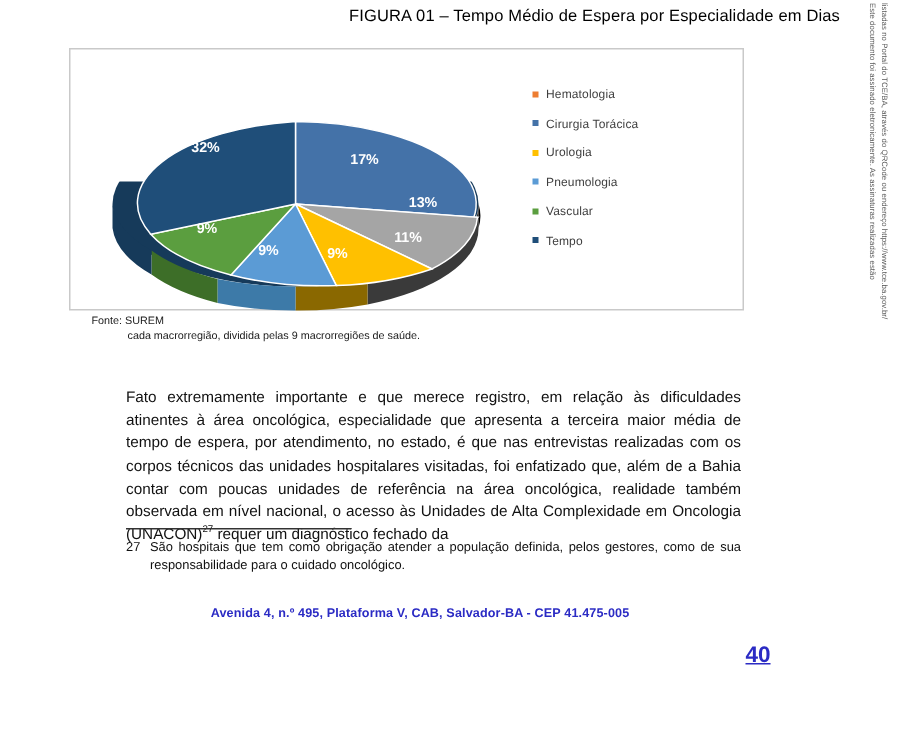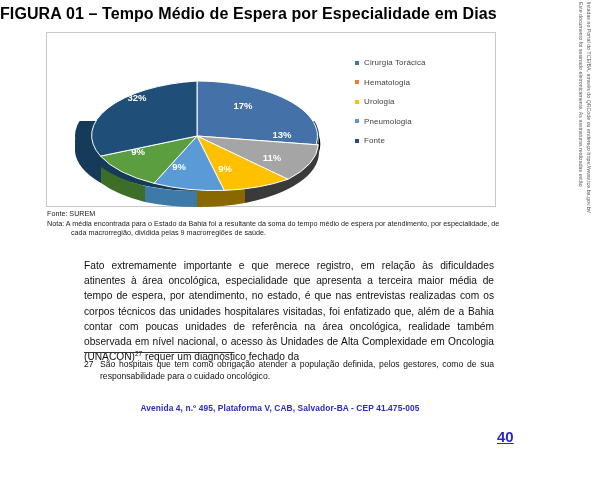--- a/index.html
+++ b/index.html
@@ -15,23 +15,23 @@
     overflow: hidden;
     color: #111111;
   }
 
   
   .fig-title {
     position: absolute;
     left: 0;
     top: 5px;
     width: 560px;
-    text-align: left;
-    font-size: 16px;
-    font-weight: bold;
+    text-align: right;
+    font-size: 11px;
+    font-weight: normal;
     letter-spacing: 0.1px;
     color: #000;
   }
 
   
   .chart-frame {
     position: absolute;
     left: 46px;
     top: 32px;
     width: 450px;
@@ -79,21 +79,21 @@
   .legend-label {
     font-size: 8px;
     color: #3f3f3f;
     white-space: nowrap;
     letter-spacing: 0.1px;
   }
 
   
   .source-block {
     position: absolute;
-    left: 47px;
+    left: 61px;
     top: 209px;
     width: 460px;
   }
   .source-line {
     font-size: 7.2px;
     color: #1a1a1a;
     line-height: 9.5px;
   }
   .note-line {
     font-size: 7.2px;
@@ -247,45 +247,48 @@
         <text class="slice-label" x="178" y="139" text-anchor="middle">9%</text>
         <text class="slice-label" x="132" y="137" text-anchor="middle">9%</text>
         <text class="slice-label" x="91" y="122" text-anchor="middle">9%</text>
         <text class="slice-label" x="90" y="68" text-anchor="middle">32%</text>
       </g>
     </svg>
   </div>
 
   <div class="legend">
     <div class="legend-item">
+      <span class="legend-swatch" style="background:#ed7d31"></span>
+      <span class="legend-label">Hematologia</span>
+    </div>
+    <div class="legend-item">
       <span class="legend-swatch" style="background:#4472a8"></span>
       <span class="legend-label">Cirurgia Torácica</span>
     </div>
     <div class="legend-item">
-      <span class="legend-swatch" style="background:#ed7d31"></span>
-      <span class="legend-label">Hematologia</span>
-    </div>
-    <div class="legend-item">
       <span class="legend-swatch" style="background:#ffc000"></span>
       <span class="legend-label">Urologia</span>
     </div>
     <div class="legend-item">
       <span class="legend-swatch" style="background:#5b9bd5"></span>
       <span class="legend-label">Pneumologia</span>
     </div>
     <div class="legend-item">
+      <span class="legend-swatch" style="background:#5b9e3f"></span>
+      <span class="legend-label">Vascular</span>
+    </div>
+    <div class="legend-item">
       <span class="legend-swatch" style="background:#1f4e79"></span>
-      <span class="legend-label">Fonte</span>
+      <span class="legend-label">Tempo</span>
     </div>
   </div>
 </div>
 
 <div class="source-block">
   <div class="source-line">Fonte: SUREM</div>
-  <div class="note-line">Nota: A média encontrada para o Estado da Bahia foi a resultante da soma do tempo médio de espera por atendimento, por especialidade, de</div>
   <div class="note-cont">cada macrorregião, dividida pelas 9 macrorregiões de saúde.</div>
 </div>
 
 <div class="body-par"><span>Fato extremamente importante e que merece registro, em relação às dificuldades atinentes à área oncológica, especialidade que apresenta a terceira maior média de tempo de espera, por atendimento, no estado, é que nas entrevistas realizadas com os corpos técnicos das unidades hospitalares visitadas, foi enfatizado que, além de a Bahia contar com poucas unidades de referência na área oncológica, realidade também observada em nível nacional, o acesso às Unidades de Alta Complexidade em Oncologia (UNACON)</span><sup>27</sup><span> requer um diagnóstico fechado da</span></div>
 
 <div class="footnote-rule"></div>
 <div class="footnote">
   <span class="fn-num">27</span>
   <span class="fn-text">São hospitais que tem como obrigação atender a população definida, pelos gestores, como de sua responsabilidade para o cuidado oncológico.</span>
 </div>

